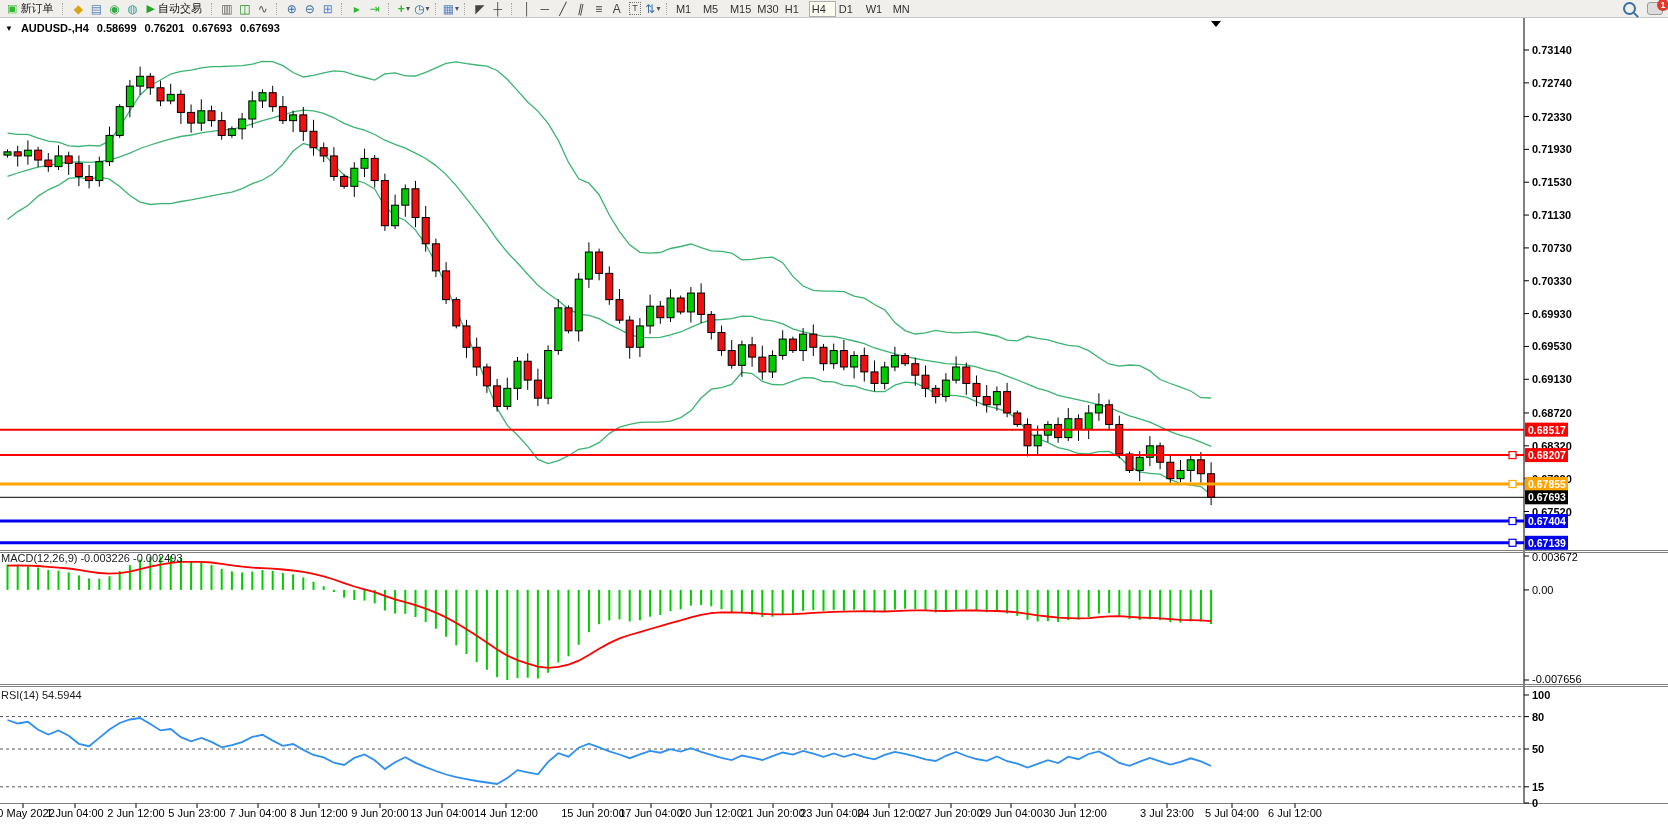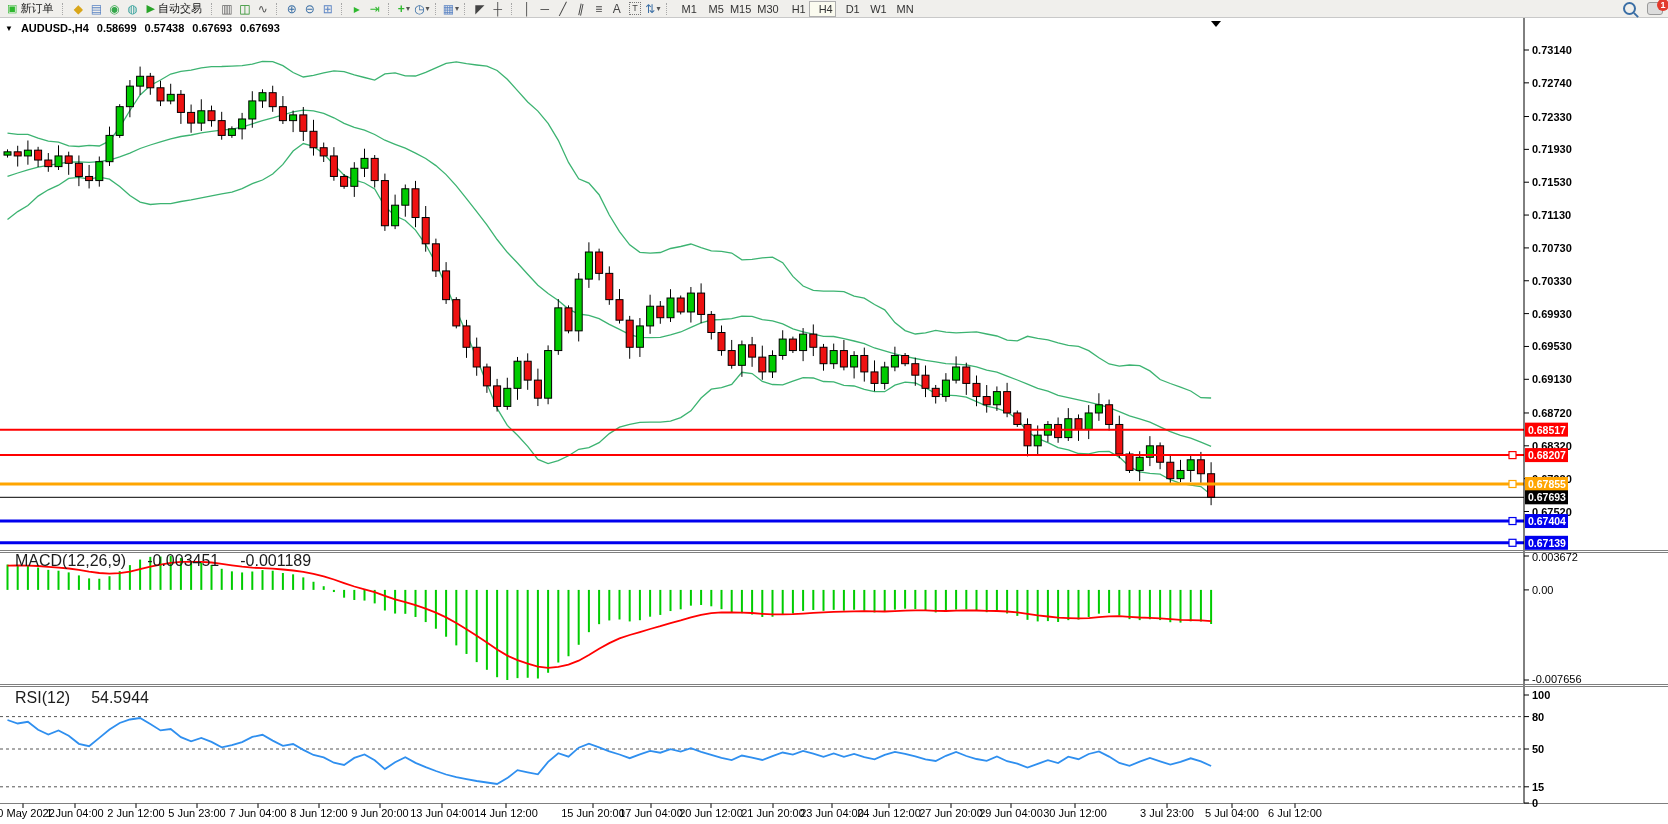--- a/index.html
+++ b/index.html
@@ -2,32 +2,32 @@
 <html><head>
 <meta charset="utf-8">
 <style>
   html,body{margin:0;padding:0}
   body{width:1668px;height:824px;overflow:hidden;background:#fff;font-family:"Liberation Sans",sans-serif;position:relative}
   .toolbar{position:absolute;top:0;left:0;width:1668px;height:18px;background:#f0efec;border-bottom:1px solid #c9c9c9;display:flex;align-items:center;padding:0 2px;box-sizing:border-box;font-size:11px;z-index:5}
   .tb-icon{height:16px;min-width:18px;display:flex;align-items:center;justify-content:center;font-size:12px;line-height:16px;cursor:default;color:#444}
   .tb-btn{display:flex;align-items:center;gap:3px;height:16px;padding:0 5px;color:#111;white-space:nowrap}
   .tb-sep{width:2px;height:12px;border-left:1px dotted #a8a8a8;margin:0 4px}
   .dd{font-size:8px;color:#555;margin-left:1px}
-  .tf{min-width:21px;text-align:right;padding:1px 3px;color:#333;height:14px;line-height:14px}
+  .tf{min-width:21px;text-align:left;padding:1px 3px;color:#333;height:14px;line-height:14px}
   .tf.active{background:#fbfbef;border:1px solid #aeaeae;padding:0 2px}
   .boxed{border:1px dotted #777;font-size:9px;padding:0 2px;line-height:11px;height:11px}
   .rot{display:inline-block;transform:rotate(12deg)}
   .right-icons{position:absolute;right:5px;top:2px;display:flex;gap:11px;align-items:center;z-index:6}
   .lens{width:9px;height:9px;border:2px solid #3a6ea5;border-radius:50%;position:relative;display:inline-block}
   .lens::after{content:"";position:absolute;width:6px;height:2px;background:#3a6ea5;transform:rotate(45deg);right:-5px;bottom:-3px}
   .bubble{width:14px;height:11px;background:#dcdcdc;border:1px solid #9a9a9a;border-radius:3px;position:relative;display:inline-block}
   .badge{position:absolute;top:-4px;right:-7px;background:#e2392c;color:#fff;border-radius:50%;width:12px;height:12px;font-size:9px;line-height:12px;text-align:center;font-weight:bold}
   .title-row{position:absolute;top:22px;left:5px;font-size:11px;font-weight:bold;color:#000;display:flex;gap:8px;align-items:center;z-index:4}
   .title-row .tri{font-size:8px;font-weight:normal}
-  .panel-label{position:absolute;left:15px;font-size:16px;color:#1c1c1c;z-index:4;display:flex;gap:21px}
+  .panel-label{position:absolute;left:1px;font-size:11px;color:#1c1c1c;z-index:4;display:flex;gap:3px}
   svg{position:absolute;left:0;top:18px;z-index:1}
 </style>
 </head>
 <body>
 
 <div class="toolbar">
   <span style="display:flex;align-items:center">
       <span class="tb-btn">
         <span style="color: rgb(46, 184, 46);">▣</span>
         <span>新订单</span>
@@ -139,32 +139,32 @@
   <span class="lens"></span>
   <span class="bubble">
     <span class="badge">1</span>
   </span>
 </div>
 
 <div class="title-row">
   <span class="tri">▼</span>
   <span>AUDUSD-,H4</span>
   <span>0.58699</span>
-  <span>0.57438</span>
+  <span>0.76201</span>
   <span>0.67693</span>
   <span>0.67693</span>
 </div>
 
 <div class="panel-label" style="top:552px">
   <span>MACD(12,26,9)</span>
-  <span>-0.003451</span>
-  <span>-0.001189</span>
+  <span>-0.003226</span>
+  <span>-0.002493</span>
 </div>
 <div class="panel-label" style="top:689px">
-  <span>RSI(12)</span>
+  <span>RSI(14)</span>
   <span>54.5944</span>
 </div>
 
 <svg id="chart" width="1668" height="806" viewBox="0 18 1668 806" xmlns="http://www.w3.org/2000/svg">
     <rect x="0" y="18" width="1668" height="806" fill="#ffffff"></rect>
     <polyline points="7.5,133.1 17.7,134.4 27.9,134.3 38.099999999999994,138.2 48.3,141.1 58.5,142.1 68.69999999999999,145.8 78.89999999999999,146.5 89.1,145.4 99.3,146.0 109.5,140.9 119.69999999999999,127.3 129.89999999999998,110.5 140.1,94.9 150.29999999999998,85.5 160.5,80.0 170.7,74.0 180.89999999999998,71.4 191.1,70.1 201.29999999999998,67.8 211.5,66.6 221.7,66.5 231.89999999999998,66.1 242.1,65.6 252.29999999999998,64.1 262.5,61.4 272.7,61.6 282.9,65.6 293.09999999999997,72.5 303.29999999999995,77.0 313.5,75.3 323.7,72.8 333.9,70.8 344.09999999999997,71.6 354.29999999999995,74.8 364.5,77.5 374.7,80.1 384.9,73.9 395.09999999999997,72.8 405.29999999999995,75.9 415.5,76.0 425.7,72.4 435.9,67.8 446.09999999999997,63.3 456.29999999999995,61.9 466.49999999999994,63.7 476.7,65.0 486.9,66.1 497.09999999999997,70.5 507.29999999999995,79.2 517.5,90.6 527.6999999999999,102.0 537.9,111.1 548.0999999999999,123.3 558.3,140.3 568.5,162.4 578.6999999999999,178.8 588.9,183.1 599.0999999999999,194.7 609.3,215.0 619.5,231.6 629.6999999999999,244.8 639.9,252.3 650.0999999999999,253.2 660.3,252.5 670.5,248.5 680.6999999999999,246.5 690.9,244.0 701.0999999999999,247.6 711.3,250.8 721.5,251.4 731.6999999999999,253.0 741.9,259.8 752.0999999999999,259.3 762.3,257.8 772.5,257.2 782.6999999999999,262.7 792.9,276.4 803.0999999999999,286.0 813.3,290.4 823.5,291.2 833.6999999999999,291.2 843.9,291.7 854.0999999999999,296.1 864.3,298.2 874.4999999999999,304.5 884.6999999999999,309.8 894.9,322.6 905.0999999999999,330.6 915.3,334.0 925.4999999999999,332.9 935.6999999999999,330.3 945.9,332.2 956.0999999999999,332.8 966.3,332.4 976.4999999999999,331.9 986.6999999999999,334.0 996.9,336.0 1007.0999999999999,340.2 1017.3,340.8 1027.5,336.3 1037.6999999999998,338.3 1047.8999999999999,339.8 1058.1,342.8 1068.3,345.4 1078.5,346.3 1088.6999999999998,350.6 1098.8999999999999,357.7 1109.1,364.0 1119.3,366.2 1129.5,365.0 1139.6999999999998,365.7 1149.8999999999999,370.9 1160.1,379.5 1170.3,383.5 1180.5,387.2 1190.6999999999998,391.0 1200.8999999999999,397.7 1211.1,398.0" fill="none" stroke="#3cb371" stroke-width="1.3"></polyline>
     <polyline points="7.5,176.3 17.7,173.0 27.9,169.9 38.099999999999994,167.1 48.3,165.4 58.5,163.7 68.69999999999999,162.1 78.89999999999999,161.9 89.1,162.3 99.3,161.6 109.5,160.0 119.69999999999999,156.8 129.89999999999998,153.1 140.1,148.5 150.29999999999998,145.0 160.5,141.9 170.7,138.9 180.89999999999998,136.5 191.1,135.0 201.29999999999998,132.8 211.5,131.3 221.7,130.2 231.89999999999998,129.2 242.1,127.1 252.29999999999998,123.8 262.5,120.7 272.7,117.8 282.9,115.0 293.09999999999997,111.8 303.29999999999995,110.2 313.5,110.9 323.7,113.3 333.9,117.8 344.09999999999997,123.3 354.29999999999995,127.4 364.5,130.2 374.7,134.5 384.9,140.2 395.09999999999997,144.3 405.29999999999995,148.2 415.5,153.1 425.7,158.5 435.9,165.6 446.09999999999997,174.6 456.29999999999995,185.9 466.49999999999994,198.6 476.7,211.6 486.9,224.9 497.09999999999997,239.5 507.29999999999995,252.3 517.5,263.0 527.6999999999999,274.2 537.9,285.3 548.0999999999999,293.5 558.3,300.5 568.5,309.1 578.6999999999999,314.0 588.9,315.3 599.0999999999999,318.7 609.3,324.3 619.5,329.4 629.6999999999999,334.6 639.9,337.3 650.0999999999999,337.7 660.3,337.3 670.5,334.8 680.6999999999999,332.0 690.9,327.4 701.0999999999999,322.8 711.3,320.0 721.5,319.5 731.6999999999999,318.7 741.9,316.1 752.0999999999999,316.4 762.3,319.6 772.5,320.8 782.6999999999999,323.8 792.9,328.8 803.0999999999999,331.8 813.3,334.2 823.5,336.4 833.6999999999999,336.5 843.9,338.6 854.0999999999999,341.0 864.3,343.7 874.4999999999999,348.0 884.6999999999999,350.8 894.9,353.9 905.0999999999999,356.3 915.3,358.5 925.4999999999999,360.4 935.6999999999999,361.9 945.9,363.7 956.0999999999999,364.2 966.3,364.8 976.4999999999999,366.8 986.6999999999999,370.1 996.9,372.2 1007.0999999999999,376.1 1017.3,380.0 1027.5,384.1 1037.6999999999998,388.3 1047.8999999999999,391.2 1058.1,395.3 1068.3,397.6 1078.5,399.9 1088.6999999999998,402.2 1098.8999999999999,404.7 1109.1,407.7 1119.3,411.7 1129.5,415.8 1139.6999999999998,418.8 1149.8999999999999,422.1 1160.1,426.8 1170.3,431.6 1180.5,435.3 1190.6999999999998,438.1 1200.8999999999999,442.2 1211.1,446.4" fill="none" stroke="#3cb371" stroke-width="1.3"></polyline>
     <polyline points="7.5,219.4 17.7,211.6 27.9,205.6 38.099999999999994,196.1 48.3,189.8 58.5,185.2 68.69999999999999,178.4 78.89999999999999,177.3 89.1,179.2 99.3,177.2 109.5,179.1 119.69999999999999,186.4 129.89999999999998,195.6 140.1,202.1 150.29999999999998,204.5 160.5,203.7 170.7,203.7 180.89999999999998,201.5 191.1,199.9 201.29999999999998,197.9 211.5,195.9 221.7,193.9 231.89999999999998,192.2 242.1,188.6 252.29999999999998,183.6 262.5,180.0 272.7,174.0 282.9,164.4 293.09999999999997,151.0 303.29999999999995,143.5 313.5,146.4 323.7,153.8 333.9,164.8 344.09999999999997,175.1 354.29999999999995,179.9 364.5,183.0 374.7,188.9 384.9,206.5 395.09999999999997,215.8 405.29999999999995,220.5 415.5,230.1 425.7,244.5 435.9,263.3 446.09999999999997,285.9 456.29999999999995,309.9 466.49999999999994,333.5 476.7,358.3 486.9,383.7 497.09999999999997,408.4 507.29999999999995,425.4 517.5,435.3 527.6999999999999,446.4 537.9,459.4 548.0999999999999,463.6 558.3,460.7 568.5,455.8 578.6999999999999,449.3 588.9,447.6 599.0999999999999,442.7 609.3,433.6 619.5,427.2 629.6999999999999,424.3 639.9,422.4 650.0999999999999,422.2 660.3,422.1 670.5,421.1 680.6999999999999,417.6 690.9,410.8 701.0999999999999,398.0 711.3,389.2 721.5,387.6 731.6999999999999,384.4 741.9,372.3 752.0999999999999,373.5 762.3,381.4 772.5,384.5 782.6999999999999,384.9 792.9,381.1 803.0999999999999,377.6 813.3,378.0 823.5,381.5 833.6999999999999,381.8 843.9,385.4 854.0999999999999,386.0 864.3,389.3 874.4999999999999,391.6 884.6999999999999,391.7 894.9,385.2 905.0999999999999,382.1 915.3,383.0 925.4999999999999,387.8 935.6999999999999,393.6 945.9,395.2 956.0999999999999,395.6 966.3,397.1 976.4999999999999,401.7 986.6999999999999,406.2 996.9,408.3 1007.0999999999999,412.0 1017.3,419.1 1027.5,431.8 1037.6999999999998,438.3 1047.8999999999999,442.6 1058.1,447.7 1068.3,449.9 1078.5,453.5 1088.6999999999998,453.8 1098.8999999999999,451.6 1109.1,451.4 1119.3,457.1 1129.5,466.6 1139.6999999999998,471.9 1149.8999999999999,473.3 1160.1,474.2 1170.3,479.7 1180.5,483.4 1190.6999999999998,485.1 1200.8999999999999,486.6 1211.1,494.8" fill="none" stroke="#3cb371" stroke-width="1.3"></polyline>
     <line x1="7.5" y1="149.36520000000093" x2="7.5" y2="157.5772" stroke="#000000" stroke-width="1"></line>
     <rect x="4" y="151.82880000000063" width="7" height="3.284799999999649" fill="#00cc00" stroke="#000000" stroke-width="1"></rect>

